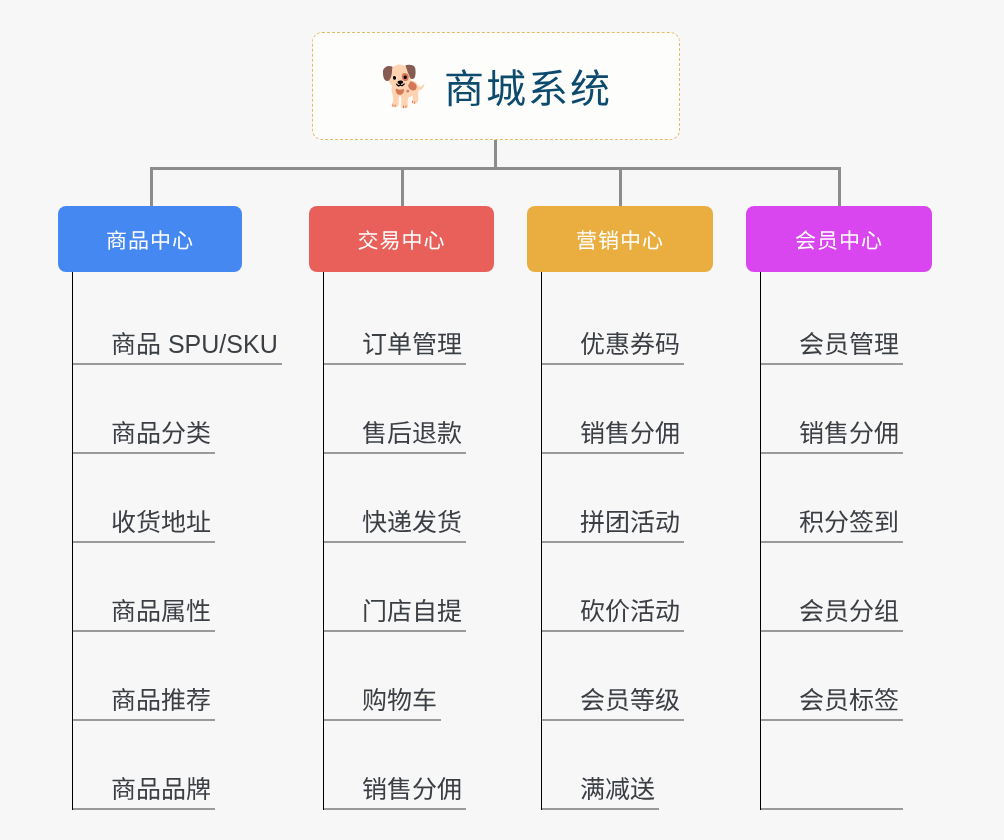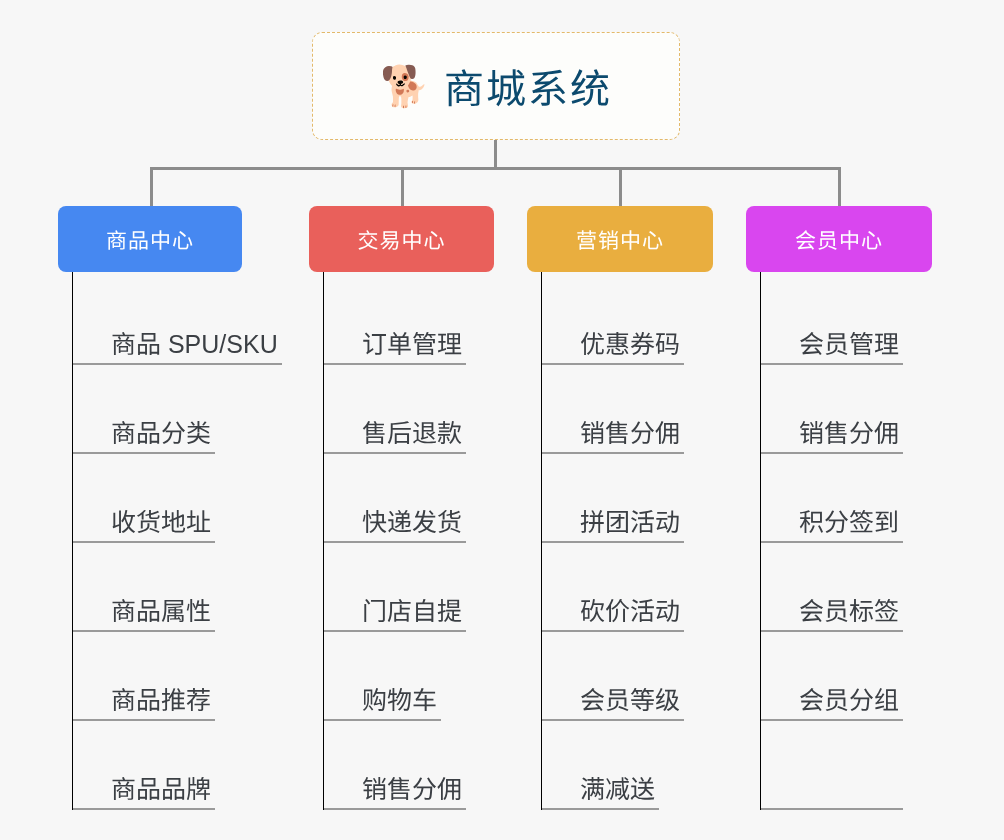--- a/index.html
+++ b/index.html
@@ -268,25 +268,25 @@
         </div>
         <div class="leaf">
           <span class="leaf-text">销售分佣</span>
           <span class="leaf-rule" style="width: 142px;"></span>
         </div>
         <div class="leaf">
           <span class="leaf-text">积分签到</span>
           <span class="leaf-rule" style="width: 142px;"></span>
         </div>
         <div class="leaf">
+          <span class="leaf-text">会员分组</span>
+          <span class="leaf-rule" style="width: 142px;"></span>
+        </div>
+        <div class="leaf">
           <span class="leaf-text">会员标签</span>
-          <span class="leaf-rule" style="width: 142px;"></span>
-        </div>
-        <div class="leaf">
-          <span class="leaf-text">会员分组</span>
           <span class="leaf-rule" style="width: 142px;"></span>
         </div>
         <div class="leaf">
           <span class="leaf-rule" style="width: 142px;"></span>
         </div>
       </div>
     </div>
 
   </div>
 </div>

